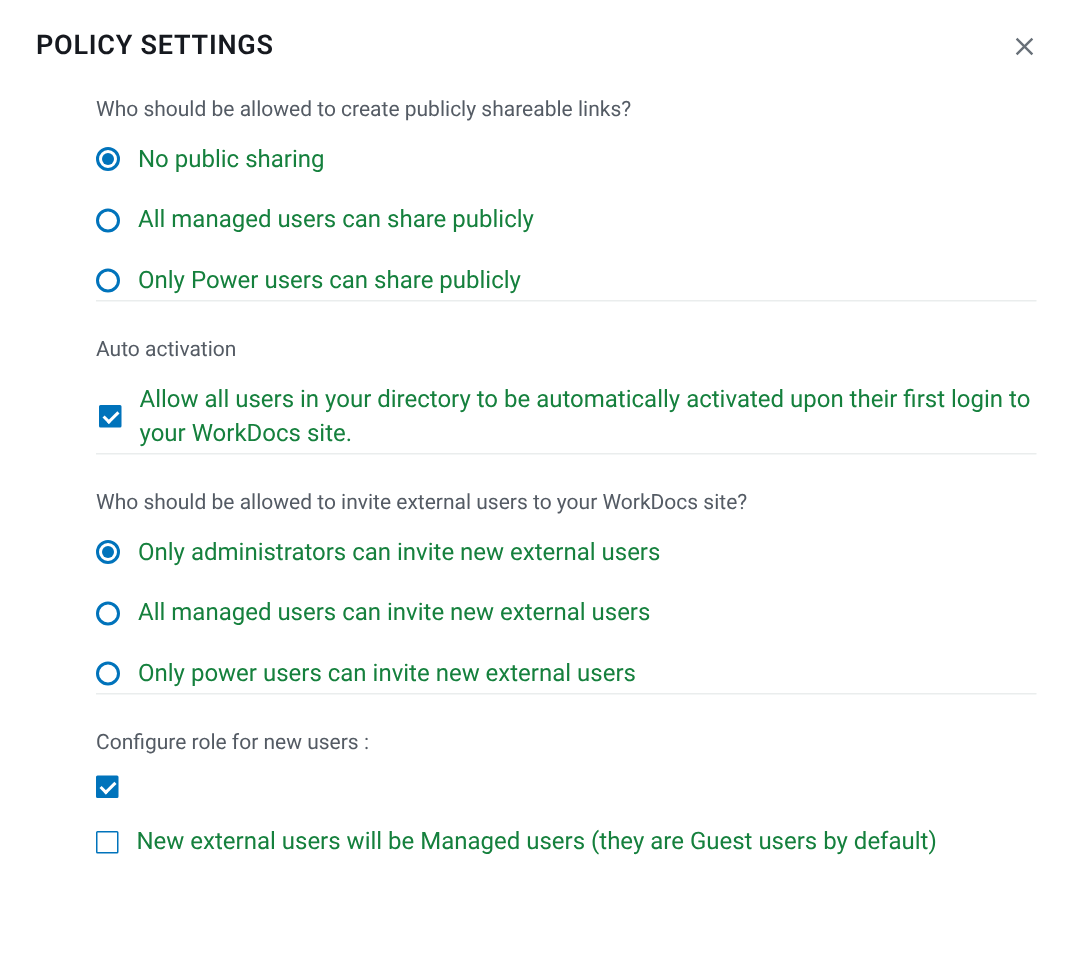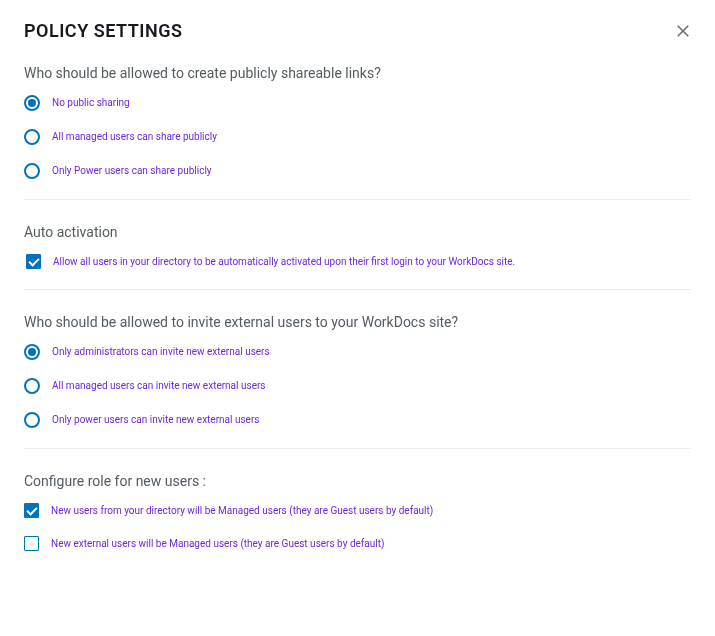--- a/index.html
+++ b/index.html
@@ -39,43 +39,44 @@
     }
     .close-btn svg {
       width: 14px;
       height: 14px;
     }
     .content {
       padding: 0 24px 24px 24px;
     }
     .section {
       padding-top: 24px;
-      padding-bottom: 20px;
+      padding-bottom: 2px;
       border-bottom: 1px solid #eaeded;
+      margin-left: 40px;
     }
     .section:last-of-type {
       border-bottom: none;
     }
     .section-label {
       color: #545b64;
       font-size: 14px;
       margin-bottom: 14px;
     }
     .option-row {
       display: flex;
       align-items: center;
       gap: 12px;
       margin-bottom: 18px;
     }
     .option-row:last-child {
       margin-bottom: 0;
     }
     .option-text {
-      color: #6d28d9;
-      font-size: 10px;
+      color: #15803d;
+      font-size: 16px;
       line-height: 1.4;
     }
     .radio {
       width: 16px;
       height: 16px;
       border: 2px solid #0073bb;
       border-radius: 50%;
       flex-shrink: 0;
       position: relative;
       cursor: pointer;
@@ -170,21 +171,20 @@
     <div class="option-row">
       <div class="radio"></div>
       <span class="option-text">Only power users can invite new external users</span>
     </div>
   </div>
 
   <div class="section">
     <div class="section-label">Configure role for new users :</div>
     <div class="option-row">
       <div class="checkbox checked"></div>
-      <span class="option-text">New users from your directory will be Managed users (they are Guest users by default)</span>
     </div>
     <div class="option-row">
       <div class="checkbox"></div>
       <span class="option-text">New external users will be Managed users (they are Guest users by default)</span>
     </div>
   </div>
 
 </div>
 
 </body></html>

